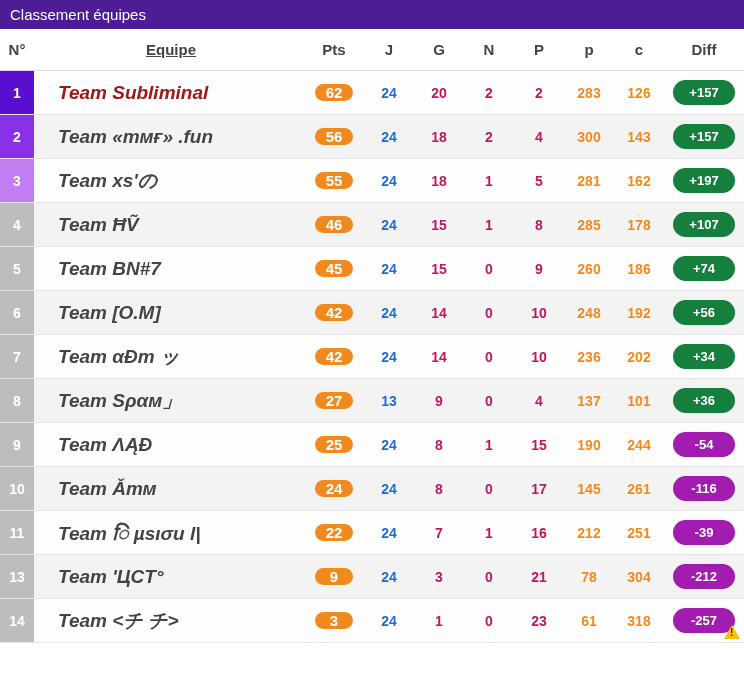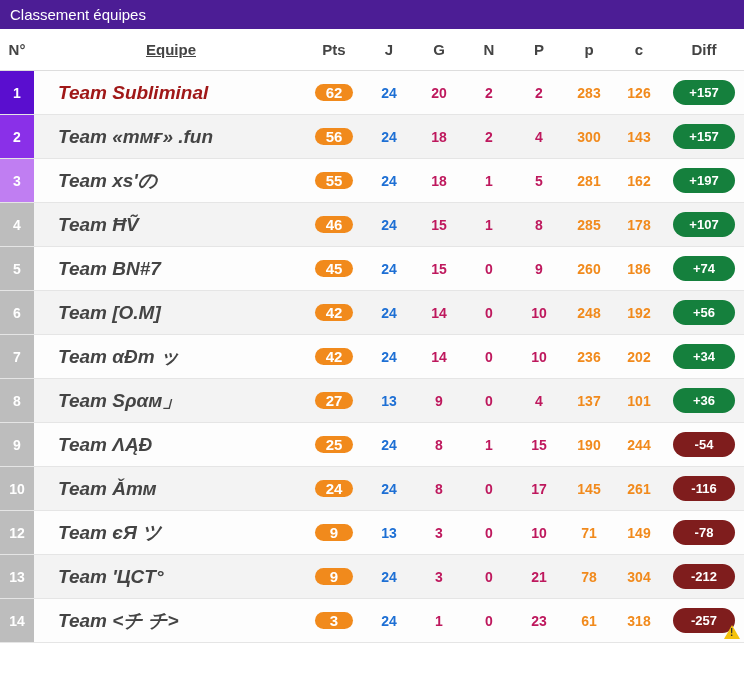--- a/index.html
+++ b/index.html
@@ -78,21 +78,21 @@
   .diff-pill {
     display: inline-block;
     min-width: 62px;
     padding: 5px 10px;
     border-radius: 18px;
     color: #fff;
     font-weight: 700;
     font-size: 13px;
   }
   .diff-pos { background: #15803d; }
-  .diff-neg { background: #7f1d1d; }
+  .diff-neg { background: #a21caf; }
   .warn {
     position: absolute;
     right: 4px;
     bottom: 4px;
     width: 0; height: 0;
     border-left: 8px solid transparent;
     border-right: 8px solid transparent;
     border-bottom: 14px solid #f4c20d;
   }
   .warn::after {
@@ -253,30 +253,30 @@
             <td class="center cell"><span class="pts-pill">24</span></td>
             <td class="center cell"><span class="j-val">24</span></td>
             <td class="center cell"><span class="gnp-val">8</span></td>
             <td class="center cell"><span class="gnp-val">0</span></td>
             <td class="center cell"><span class="gnp-val">17</span></td>
             <td class="center cell"><span class="pc-val">145</span></td>
             <td class="center cell"><span class="pc-val">261</span></td>
             <td class="center cell"><span class="diff-pill diff-neg">-116</span></td>
           </tr>
           <tr>
-            <td class="rank rN">12</td>
-            <td class="equipe cell">Team єЯ ツ</td>
-            <td class="center cell"><span class="pts-pill">9</span></td>
-            <td class="center cell"><span class="j-val">13</span></td>
-            <td class="center cell"><span class="gnp-val">3</span></td>
-            <td class="center cell"><span class="gnp-val">0</span></td>
-            <td class="center cell"><span class="gnp-val">10</span></td>
-            <td class="center cell"><span class="pc-val">71</span></td>
-            <td class="center cell"><span class="pc-val">149</span></td>
-            <td class="center cell"><span class="diff-pill diff-neg">-78</span></td>
+            <td class="rank rN">11</td>
+            <td class="equipe cell">Team ि µѕισи l|</td>
+            <td class="center cell"><span class="pts-pill">22</span></td>
+            <td class="center cell"><span class="j-val">24</span></td>
+            <td class="center cell"><span class="gnp-val">7</span></td>
+            <td class="center cell"><span class="gnp-val">1</span></td>
+            <td class="center cell"><span class="gnp-val">16</span></td>
+            <td class="center cell"><span class="pc-val">212</span></td>
+            <td class="center cell"><span class="pc-val">251</span></td>
+            <td class="center cell"><span class="diff-pill diff-neg">-39</span></td>
           </tr>
           <tr>
             <td class="rank rN">13</td>
             <td class="equipe cell">Team 'ЦCТ°</td>
             <td class="center cell"><span class="pts-pill">9</span></td>
             <td class="center cell"><span class="j-val">24</span></td>
             <td class="center cell"><span class="gnp-val">3</span></td>
             <td class="center cell"><span class="gnp-val">0</span></td>
             <td class="center cell"><span class="gnp-val">21</span></td>
             <td class="center cell"><span class="pc-val">78</span></td>

